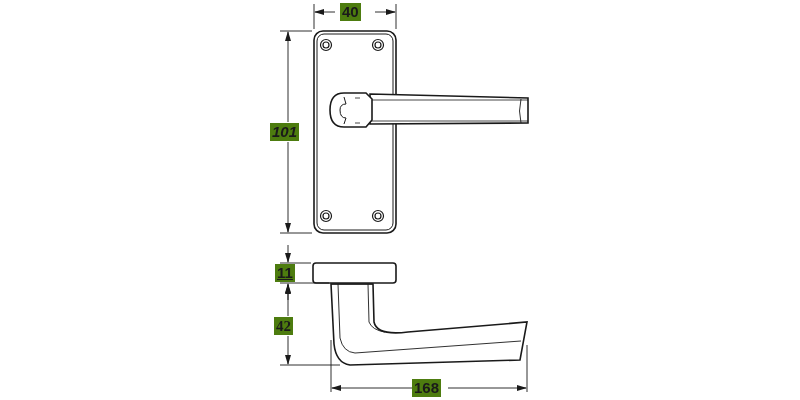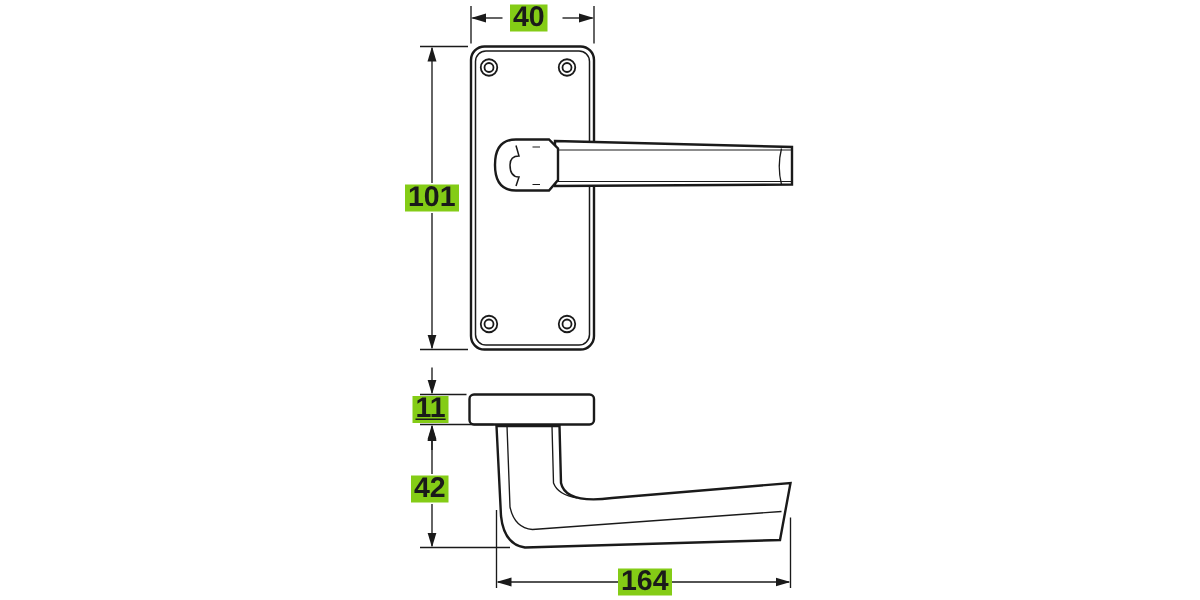--- a/index.html
+++ b/index.html
@@ -1,18 +1,18 @@
 <!DOCTYPE html>
 <html><head>
   <meta charset="utf-8">
   <style>
     html, body { margin: 0; padding: 0; background: #ffffff; }
     body { width: 800px; height: 400px; position: relative; overflow: hidden; font-family: "Liberation Sans", sans-serif; }
     svg { position: absolute; left: 0; top: 0; }
-    .dim-label { position: absolute; font-family: "Liberation Sans", sans-serif; font-weight: bold; font-size: 19px; color: #1a1a1a; background: #84cc16; line-height: 18px; padding: 0 2px; }
+    .dim-label { position: absolute; font-family: "Liberation Sans", sans-serif; font-weight: bold; font-size: 15px; color: #1a1a1a; background: #4d7c0f; line-height: 18px; padding: 0 2px; }
   </style>
 </head>
 <body>
 
 <svg width="800" height="400" viewBox="0 0 800 400">
   <defs>
     <marker id="arr" markerWidth="10" markerHeight="8" refX="9" refY="4" orient="auto" markerUnits="userSpaceOnUse">
       <path d="M0,1 L10,4 L0,7 Z" fill="#1a1a1a"></path>
     </marker>
   </defs>
@@ -85,16 +85,16 @@
     <g>
       <line x1="331" y1="340" x2="331" y2="392"></line>
       <line x1="527" y1="345" x2="527" y2="392"></line>
       <line x1="412" y1="388" x2="332" y2="388" marker-end="url(#arr)"></line>
       <line x1="448" y1="388" x2="526" y2="388" marker-end="url(#arr)"></line>
     </g>
   </g>
 </svg>
 
 <div class="dim-label" style="left:340px; top:3px;">40</div>
-<div class="dim-label" style="left:270px; top:123px;">101</div>
+<div class="dim-label" style="left:270px; top:123px;font-style:italic;">101</div>
 <div class="dim-label" style="left:275px; top:264px;text-decoration:underline;">11</div>
-<div class="dim-label" style="left:274px; top:317px;">42</div>
-<div class="dim-label" style="left:412px; top:379px;">164</div>
+<div class="dim-label" style="left:274px; top:317px;font-family:Liberation Serif, serif;">42</div>
+<div class="dim-label" style="left:412px; top:379px;">168</div>
 
 </body></html>

